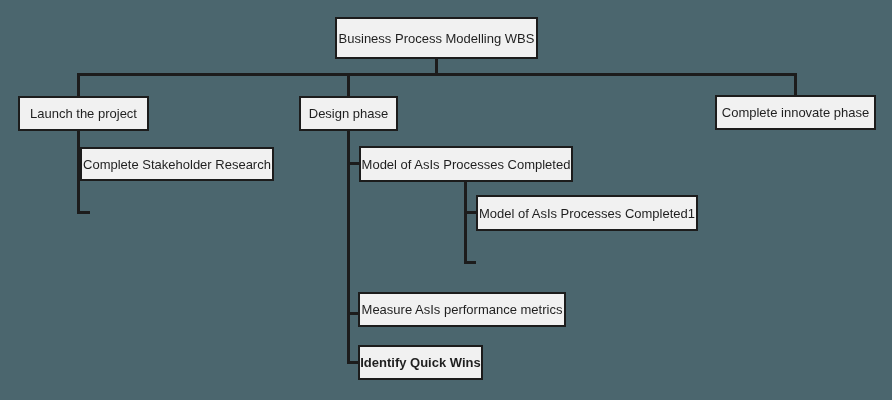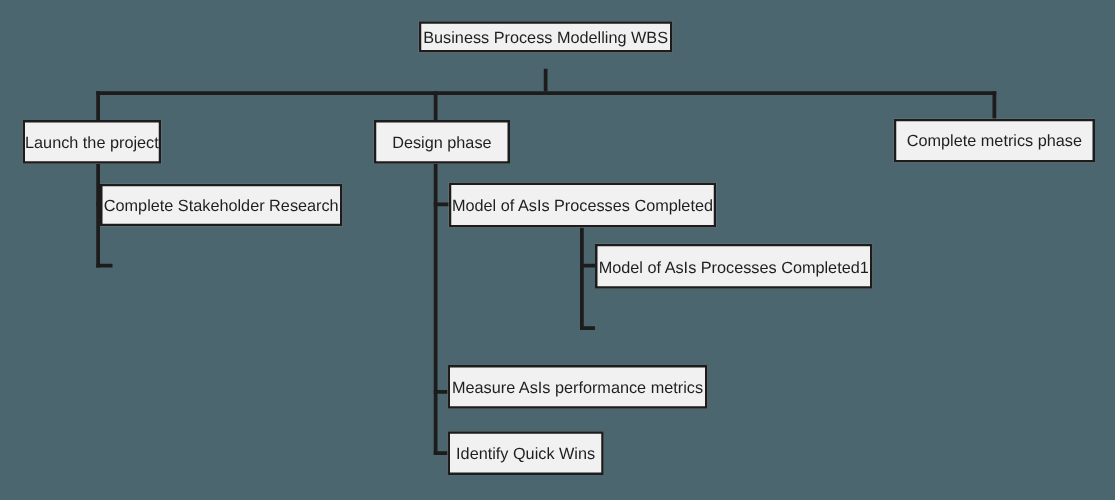--- a/index.html
+++ b/index.html
@@ -48,51 +48,51 @@
 
   <div class="line" style="left:347px; top:131px; width:3px;   height:233px;"></div>
   <div class="line" style="left:347px; top:162px; width:12px;  height:3px;"></div>
   <div class="line" style="left:347px; top:312px; width:12px;  height:3px;"></div>
   <div class="line" style="left:347px; top:361px; width:12px;  height:3px;"></div>
 
   <div class="line" style="left:464px; top:182px; width:3px;   height:82px;"></div>
   <div class="line" style="left:464px; top:211px; width:12px;  height:3px;"></div>
   <div class="line" style="left:464px; top:261px; width:12px;  height:3px;"></div>
 
-  <div class="node" style="left:335px; top:17px; width:203px; height:25px;">
+  <div class="node" style="left:335px; top:17px; width:203px; height:42px;">
     <span>Business Process Modelling WBS</span>
   </div>
 
-  <div class="node" style="left:18px; top:96px; width:111px; height:35px;">
+  <div class="node" style="left:18px; top:96px; width:131px; height:35px;">
     <span>Launch the project</span>
   </div>
 
-  <div class="node" style="left:299px; top:96px; width:109px; height:35px;">
+  <div class="node" style="left:299px; top:96px; width:99px; height:35px;">
     <span>Design phase</span>
   </div>
 
   <div class="node" style="left:715px; top:95px; width:161px; height:35px;">
-    <span>Complete metrics phase</span>
+    <span>Complete innovate phase</span>
   </div>
 
   <div class="node" style="left:80px; top:147px; width:194px; height:34px;">
     <span>Complete Stakeholder Research</span>
   </div>
 
 
   <div class="node" style="left:359px; top:146px; width:214px; height:36px;">
     <span>Model of AsIs Processes Completed</span>
   </div>
 
   <div class="node" style="left:476px; top:195px; width:222px; height:36px;">
     <span>Model of AsIs Processes Completed1</span>
   </div>
 
 
   <div class="node" style="left:358px; top:292px; width:208px; height:35px;">
     <span>Measure AsIs performance metrics</span>
   </div>
 
-  <div class="node" style="left:358px; top:345px; width:125px; height:35px;">
+  <div class="node" style="left:358px; top:345px; width:125px; height:35px;font-weight:bold;">
     <span>Identify Quick Wins</span>
   </div>
 
 </div>
 
 </body></html>

